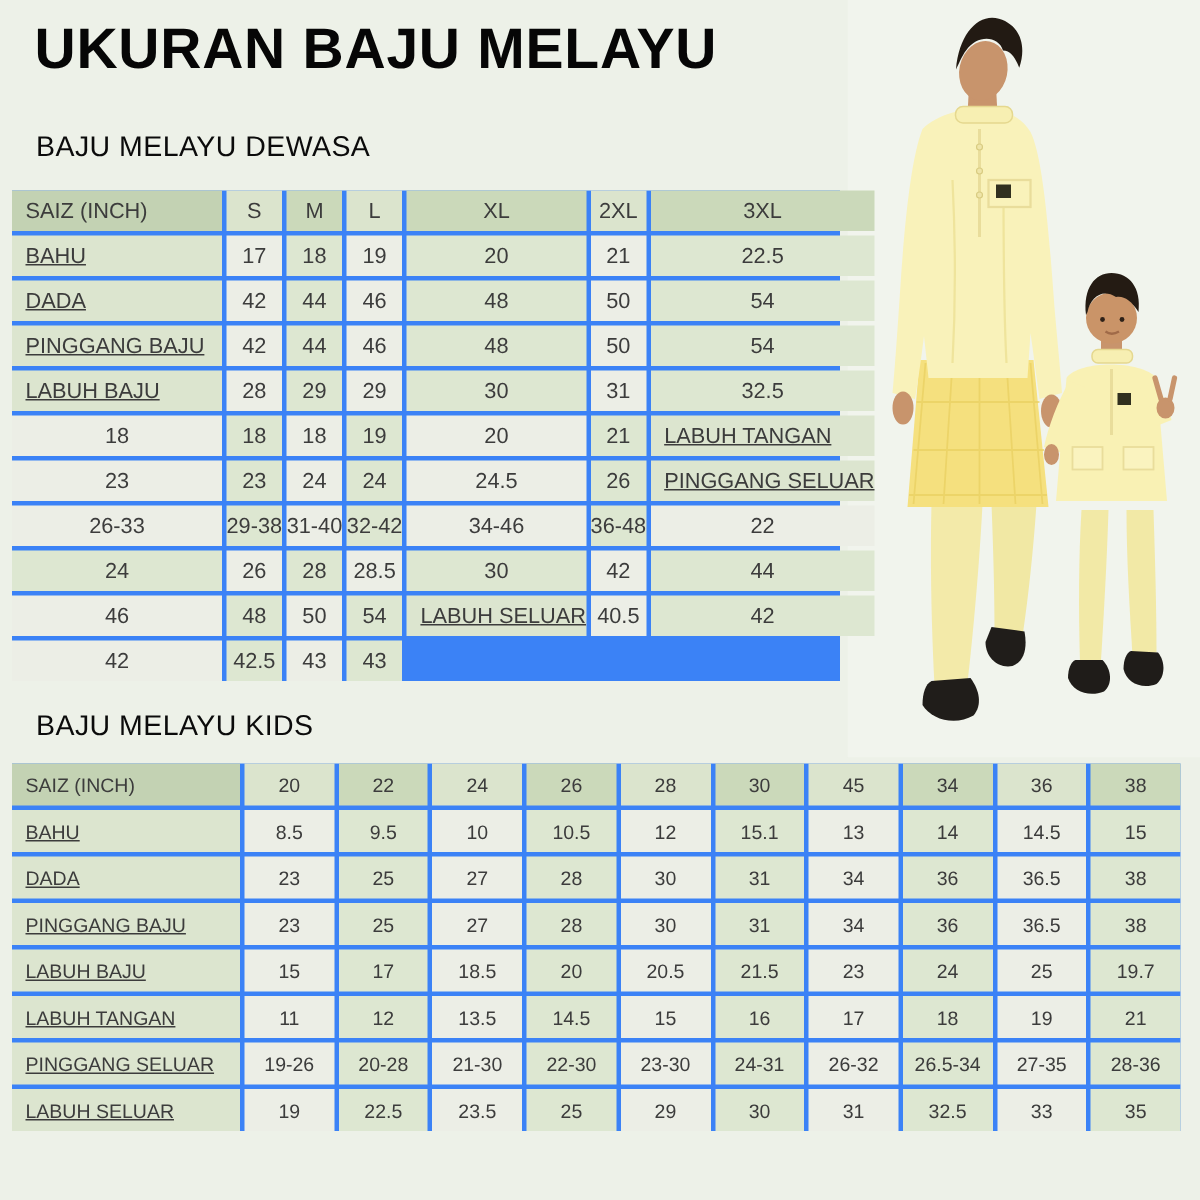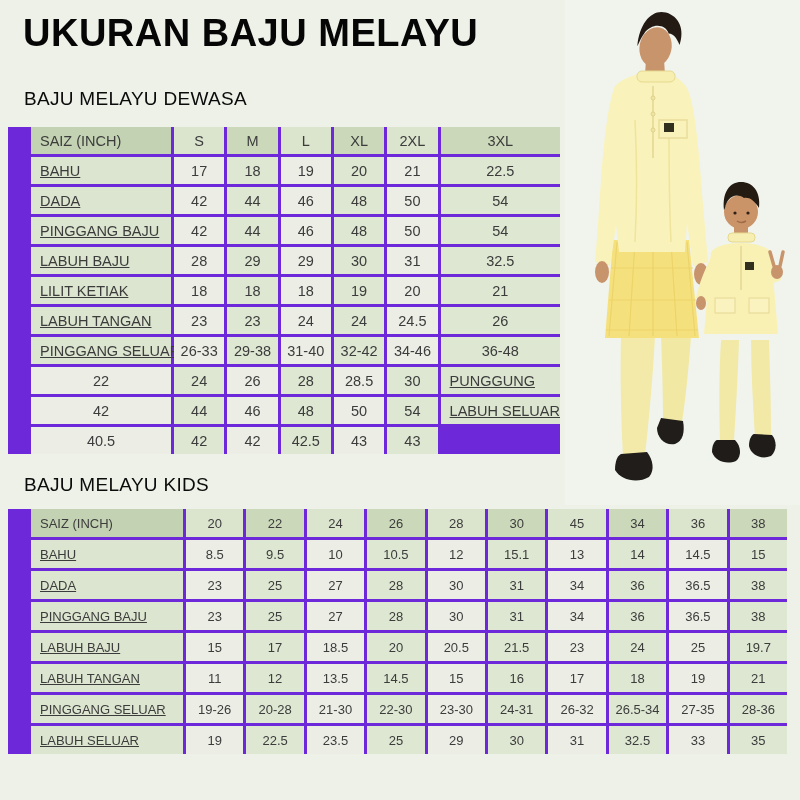--- a/index.html
+++ b/index.html
@@ -20,23 +20,22 @@
     position:absolute; left:24px;
     font-size:19px; font-weight:normal; letter-spacing:.3px;
     color:#0b0b0b; white-space:nowrap;
   }
   .h-adult { top:88px; }
   .h-kids  { top:474px; }
 
   .sizetable {
     position:absolute;
     display:grid; gap:3px;
-    background:#6d28d9;
+    background:#3b82f6;
     color:#3c3c3c;
-    padding-left:23px;
   }
   .sizetable.adult {
     left:8px; top:127px; width:552px;
     grid-template-columns:140px repeat(6, 1fr);
     grid-auto-rows:27px;
     font-size:14.5px;
   }
   .sizetable.kids {
     left:8px; top:509px; width:779px;
     grid-template-columns:152px repeat(10, 1fr);
@@ -167,21 +166,20 @@
     <div class="tcell brow c-green">48</div>
     <div class="tcell brow c-light">50</div>
     <div class="tcell brow c-green">54</div>
     <div class="tcell brow clabel">LABUH BAJU</div>
     <div class="tcell brow c-light">28</div>
     <div class="tcell brow c-green">29</div>
     <div class="tcell brow c-light">29</div>
     <div class="tcell brow c-green">30</div>
     <div class="tcell brow c-light">31</div>
     <div class="tcell brow c-green">32.5</div>
-    <div class="tcell brow clabel">LILIT KETIAK</div>
     <div class="tcell brow c-light">18</div>
     <div class="tcell brow c-green">18</div>
     <div class="tcell brow c-light">18</div>
     <div class="tcell brow c-green">19</div>
     <div class="tcell brow c-light">20</div>
     <div class="tcell brow c-green">21</div>
     <div class="tcell brow clabel">LABUH TANGAN</div>
     <div class="tcell brow c-light">23</div>
     <div class="tcell brow c-green">23</div>
     <div class="tcell brow c-light">24</div>
@@ -194,21 +192,20 @@
     <div class="tcell brow c-light">31-40</div>
     <div class="tcell brow c-green">32-42</div>
     <div class="tcell brow c-light">34-46</div>
     <div class="tcell brow c-green">36-48</div>
     <div class="tcell brow c-light">22</div>
     <div class="tcell brow c-green">24</div>
     <div class="tcell brow c-light">26</div>
     <div class="tcell brow c-green">28</div>
     <div class="tcell brow c-light">28.5</div>
     <div class="tcell brow c-green">30</div>
-    <div class="tcell brow clabel">PUNGGUNG</div>
     <div class="tcell brow c-light">42</div>
     <div class="tcell brow c-green">44</div>
     <div class="tcell brow c-light">46</div>
     <div class="tcell brow c-green">48</div>
     <div class="tcell brow c-light">50</div>
     <div class="tcell brow c-green">54</div>
     <div class="tcell brow clabel">LABUH SELUAR</div>
     <div class="tcell brow c-light">40.5</div>
     <div class="tcell brow c-green">42</div>
     <div class="tcell brow c-light">42</div>

